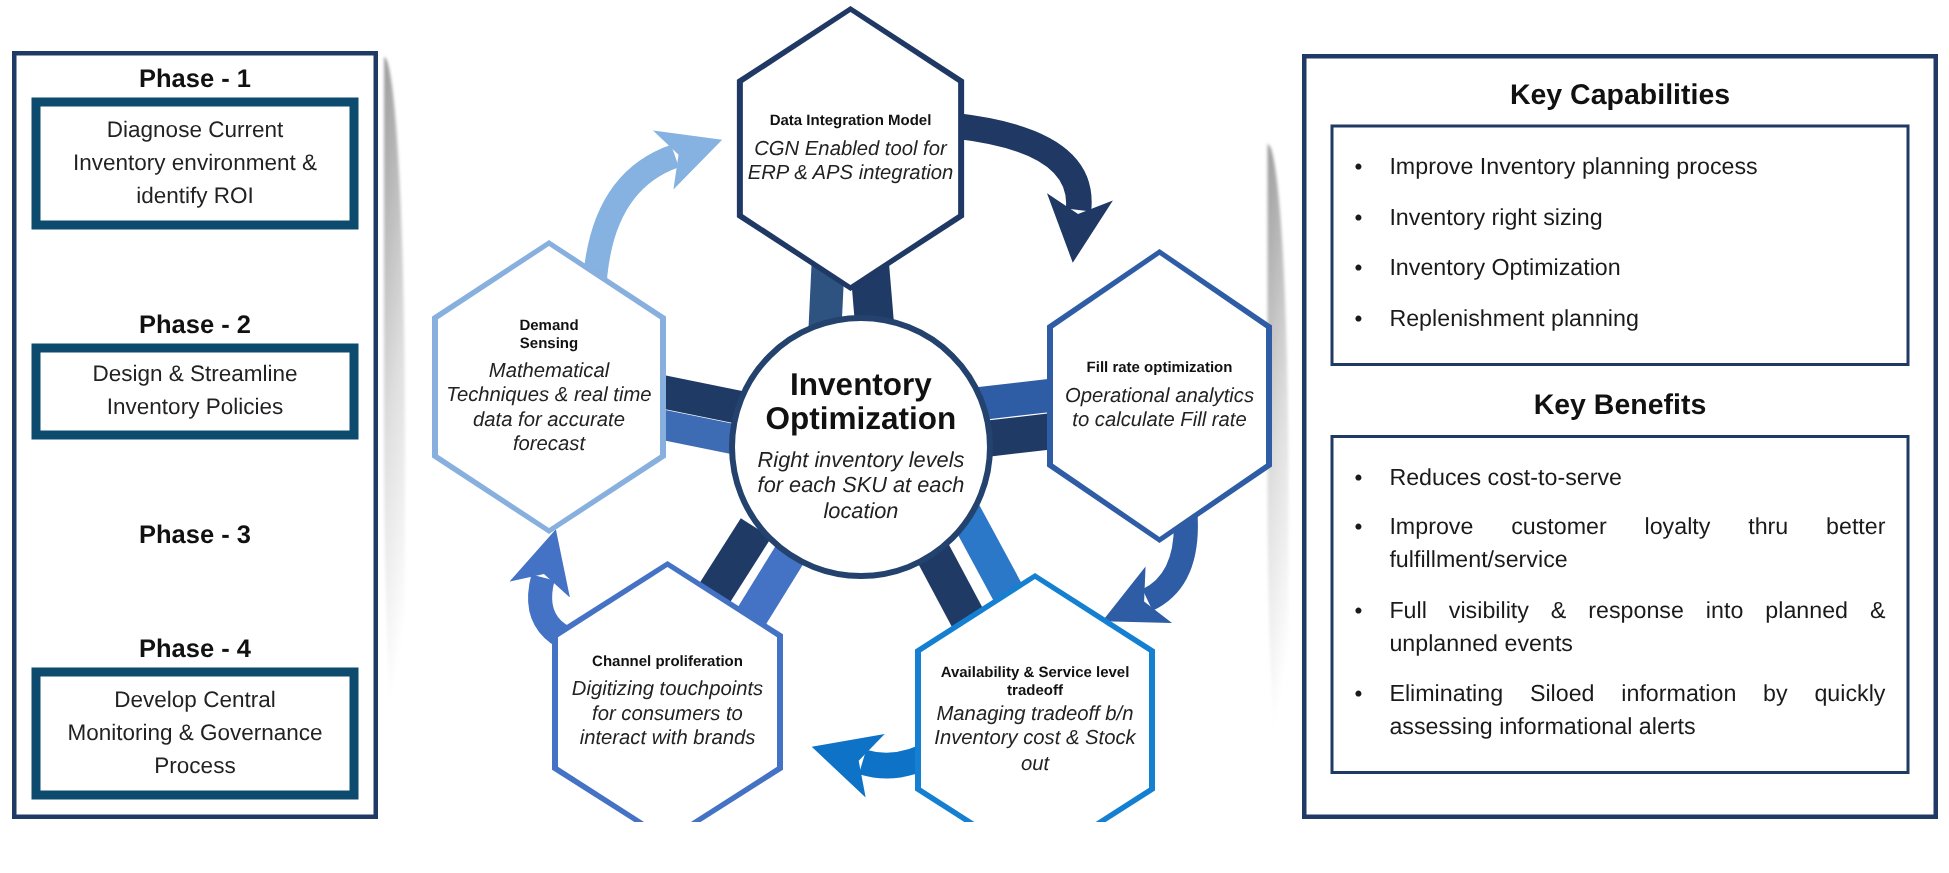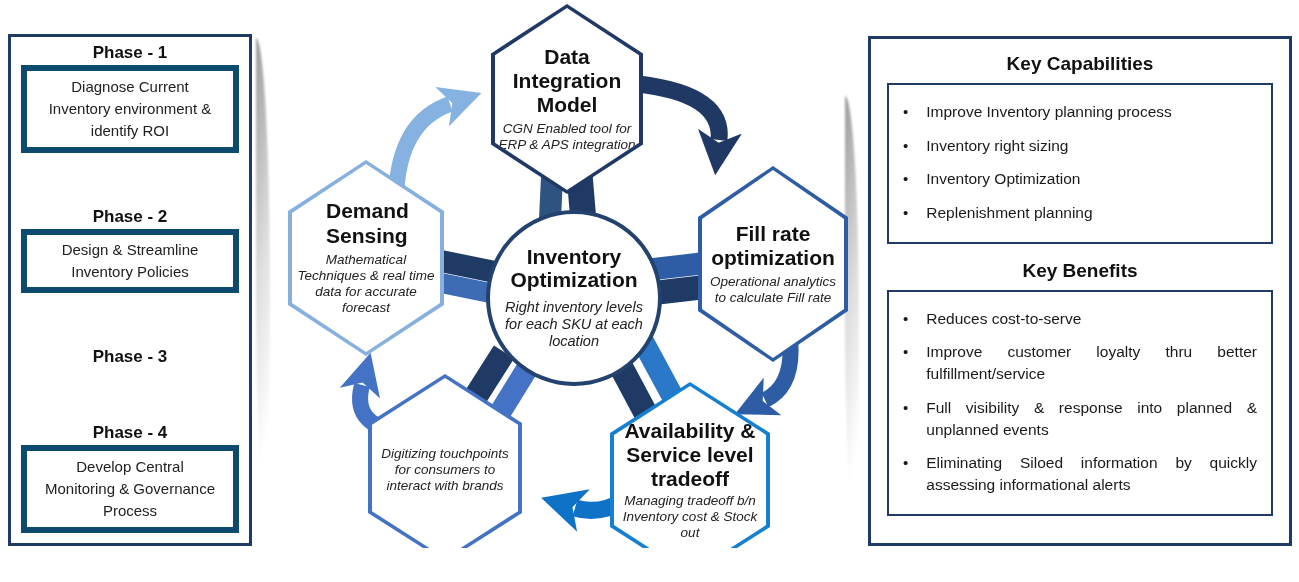--- a/index.html
+++ b/index.html
@@ -29,21 +29,21 @@
   .phase:nth-child(2) .phase-box{min-height:58px;}
   .phase:nth-child(3) .phase-box{min-height:88px;}
   .phase:nth-child(4) .phase-box{min-height:88px;}
   .phase-box p{margin:0 auto;text-align:center;font-size:15px;line-height:1.45;max-width:180px;color:#222;}
 
   
   .hex{position:absolute;z-index:2;}
   .hex,.hex-inner{clip-path:polygon(50% 0%, 100% 26%, 100% 74%, 50% 100%, 0% 74%, 0% 26%);}
   .hex-inner{position:absolute;left:4px;top:4px;right:4px;bottom:4px;background:#fff;
     display:flex;flex-direction:column;align-items:center;justify-content:center;text-align:center;}
-  .hex-title{font-weight:bold;font-size:21px;line-height:1.15;color:#111;}
+  .hex-title{font-weight:bold;font-size:10px;line-height:1.15;color:#111;}
   .hex-sub{font-style:italic;font-size:13.5px;line-height:1.2;color:#222;margin-top:4px;max-width:140px;}
   .hex-top{left:491px;top:4px;width:152px;height:190px;background:#1F3864;}
   .hex-fill{left:698px;top:166px;width:150px;height:196px;background:#2E5DA6;}
   .hex-avail{left:610px;top:382px;width:160px;height:196px;background:#1580D2;}
   .hex-avail .hex-sub{margin-top:2px;}
   .hex-channel{left:368px;top:374px;width:154px;height:188px;background:#4472C4;}
   .hex-demand{left:288px;top:160px;width:156px;height:196px;background:#88B0DF;}
   .hex-demand .hex-title{max-width:80px;}
   .hex-demand .hex-sub{max-width:146px;}
 
@@ -159,20 +159,21 @@
 
   <div class="hex hex-avail">
     <div class="hex-inner">
       <div class="hex-title">Availability &amp; Service level tradeoff</div>
       <div class="hex-sub">Managing tradeoff b/n Inventory cost &amp; Stock out</div>
     </div>
   </div>
 
   <div class="hex hex-channel">
     <div class="hex-inner">
+      <div class="hex-title">Channel proliferation</div>
       <div class="hex-sub">Digitizing touchpoints for consumers to interact with brands</div>
     </div>
   </div>
 
   <div class="hex hex-demand">
     <div class="hex-inner">
       <div class="hex-title">Demand Sensing</div>
       <div class="hex-sub">Mathematical Techniques &amp; real time data for accurate forecast</div>
     </div>
   </div>

